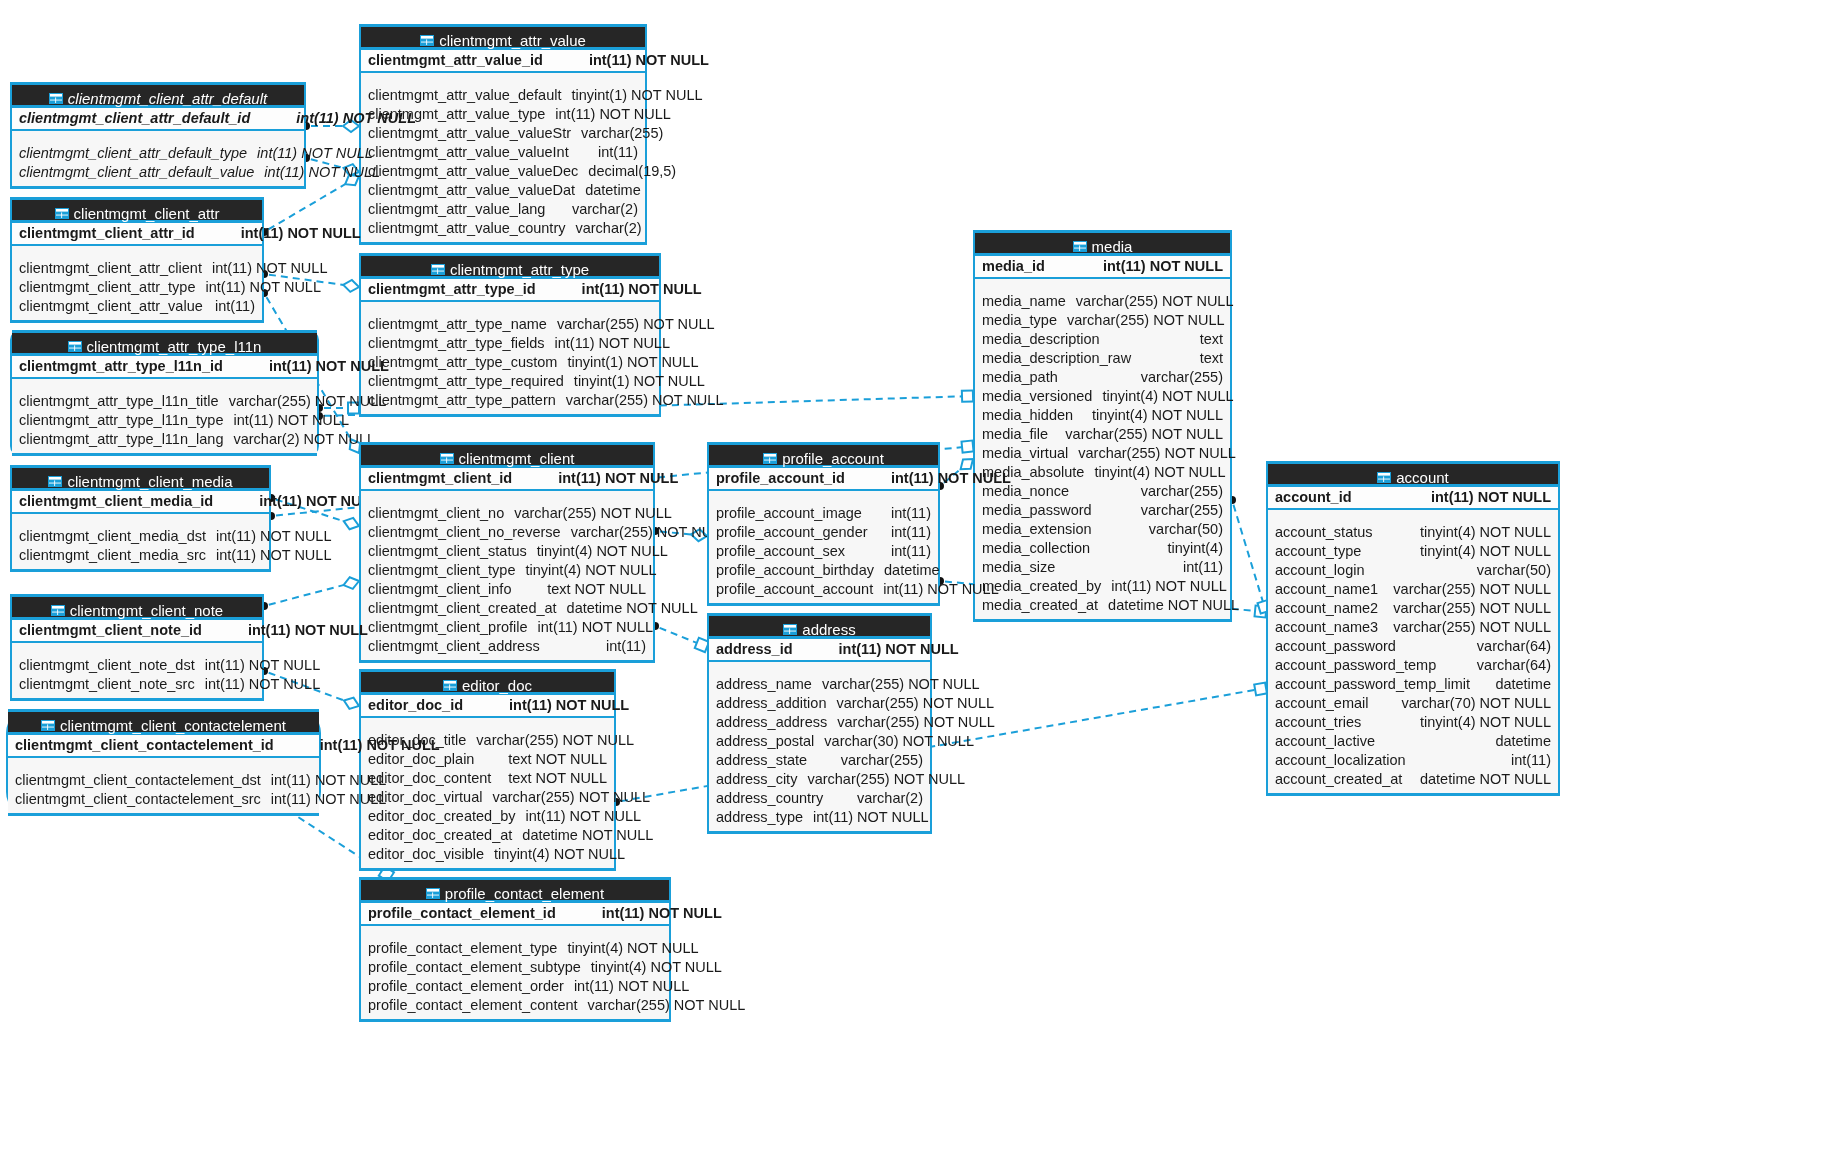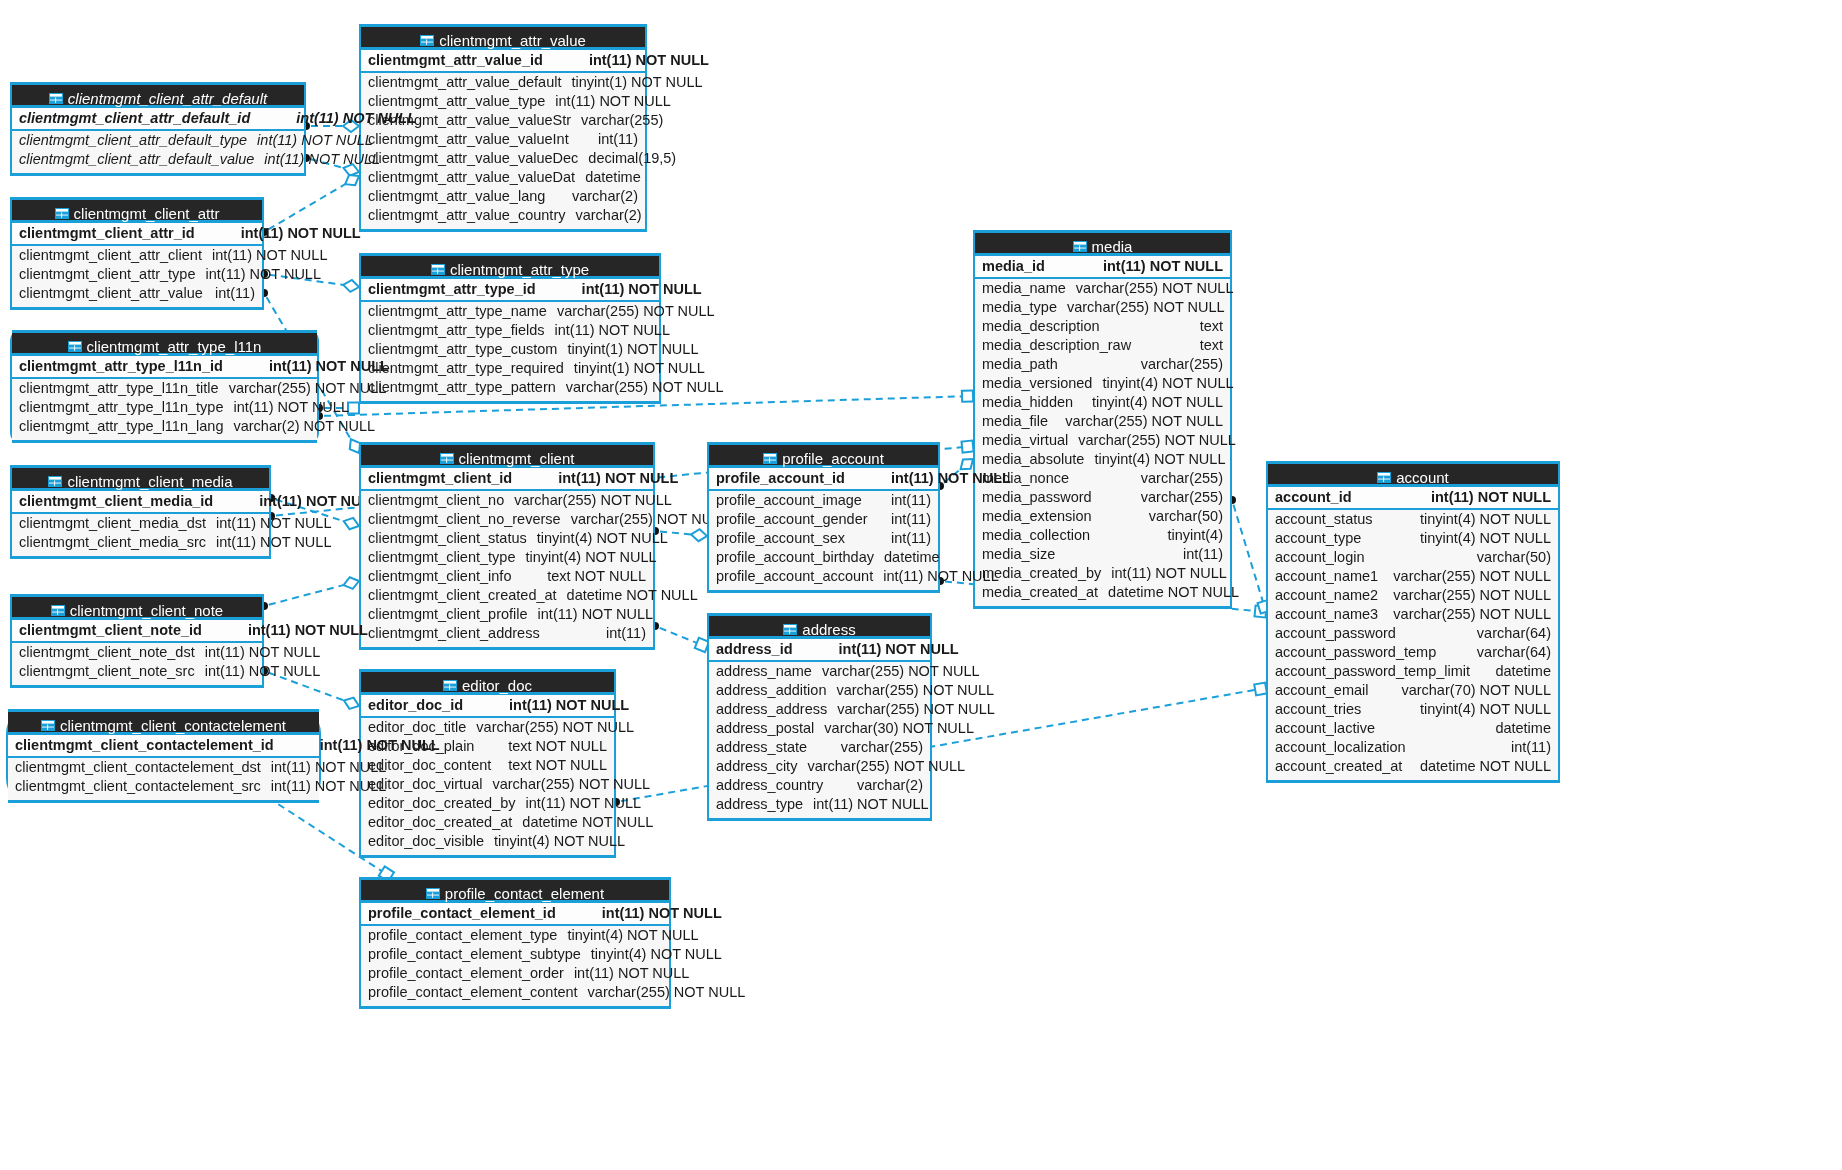--- a/index.html
+++ b/index.html
@@ -12,21 +12,21 @@
          border:2px solid #1a9fd9;border-top:none;border-bottom:none;}
   .thead{background:#262626;color:#ffffff;font-size:15px;line-height:26px;height:26px;
          text-align:center;border-top:3px solid #1a9fd9;border-bottom:3px solid #1a9fd9;
          box-sizing:border-box;white-space:nowrap;position:relative;}
   .thead .tname{display:inline-block;vertical-align:middle;}
   .tbl-icon{display:inline-block;width:14px;height:11px;vertical-align:-1px;margin-right:5px;}
   .pkrow{display:flex;justify-content:space-between;align-items:center;
          background:#fdfdfd;font-weight:bold;font-size:14.5px;color:#1a1a1a;
          padding:2px 7px 3px 7px;border-bottom:2px solid #1a9fd9;white-space:nowrap;gap:36px;}
   .pkrow .ty{font-weight:bold;}
-  .rows{background:#f7f7f7;padding:0 0 4px 0;}
+  .rows{background:#f7f7f7;padding:13px 0 4px 0;}
   .row{display:flex;justify-content:space-between;align-items:baseline;
        font-size:14.5px;color:#1a1a1a;padding:0 7px;line-height:19px;white-space:nowrap;}
   .nm{padding-right:10px;}
   .ty{color:#1a1a1a;text-align:right;}
   .bot{height:0;border-bottom:3px solid #1a9fd9;}
 </style>
 </head>
 <body>
 
 <div id="canvas">

